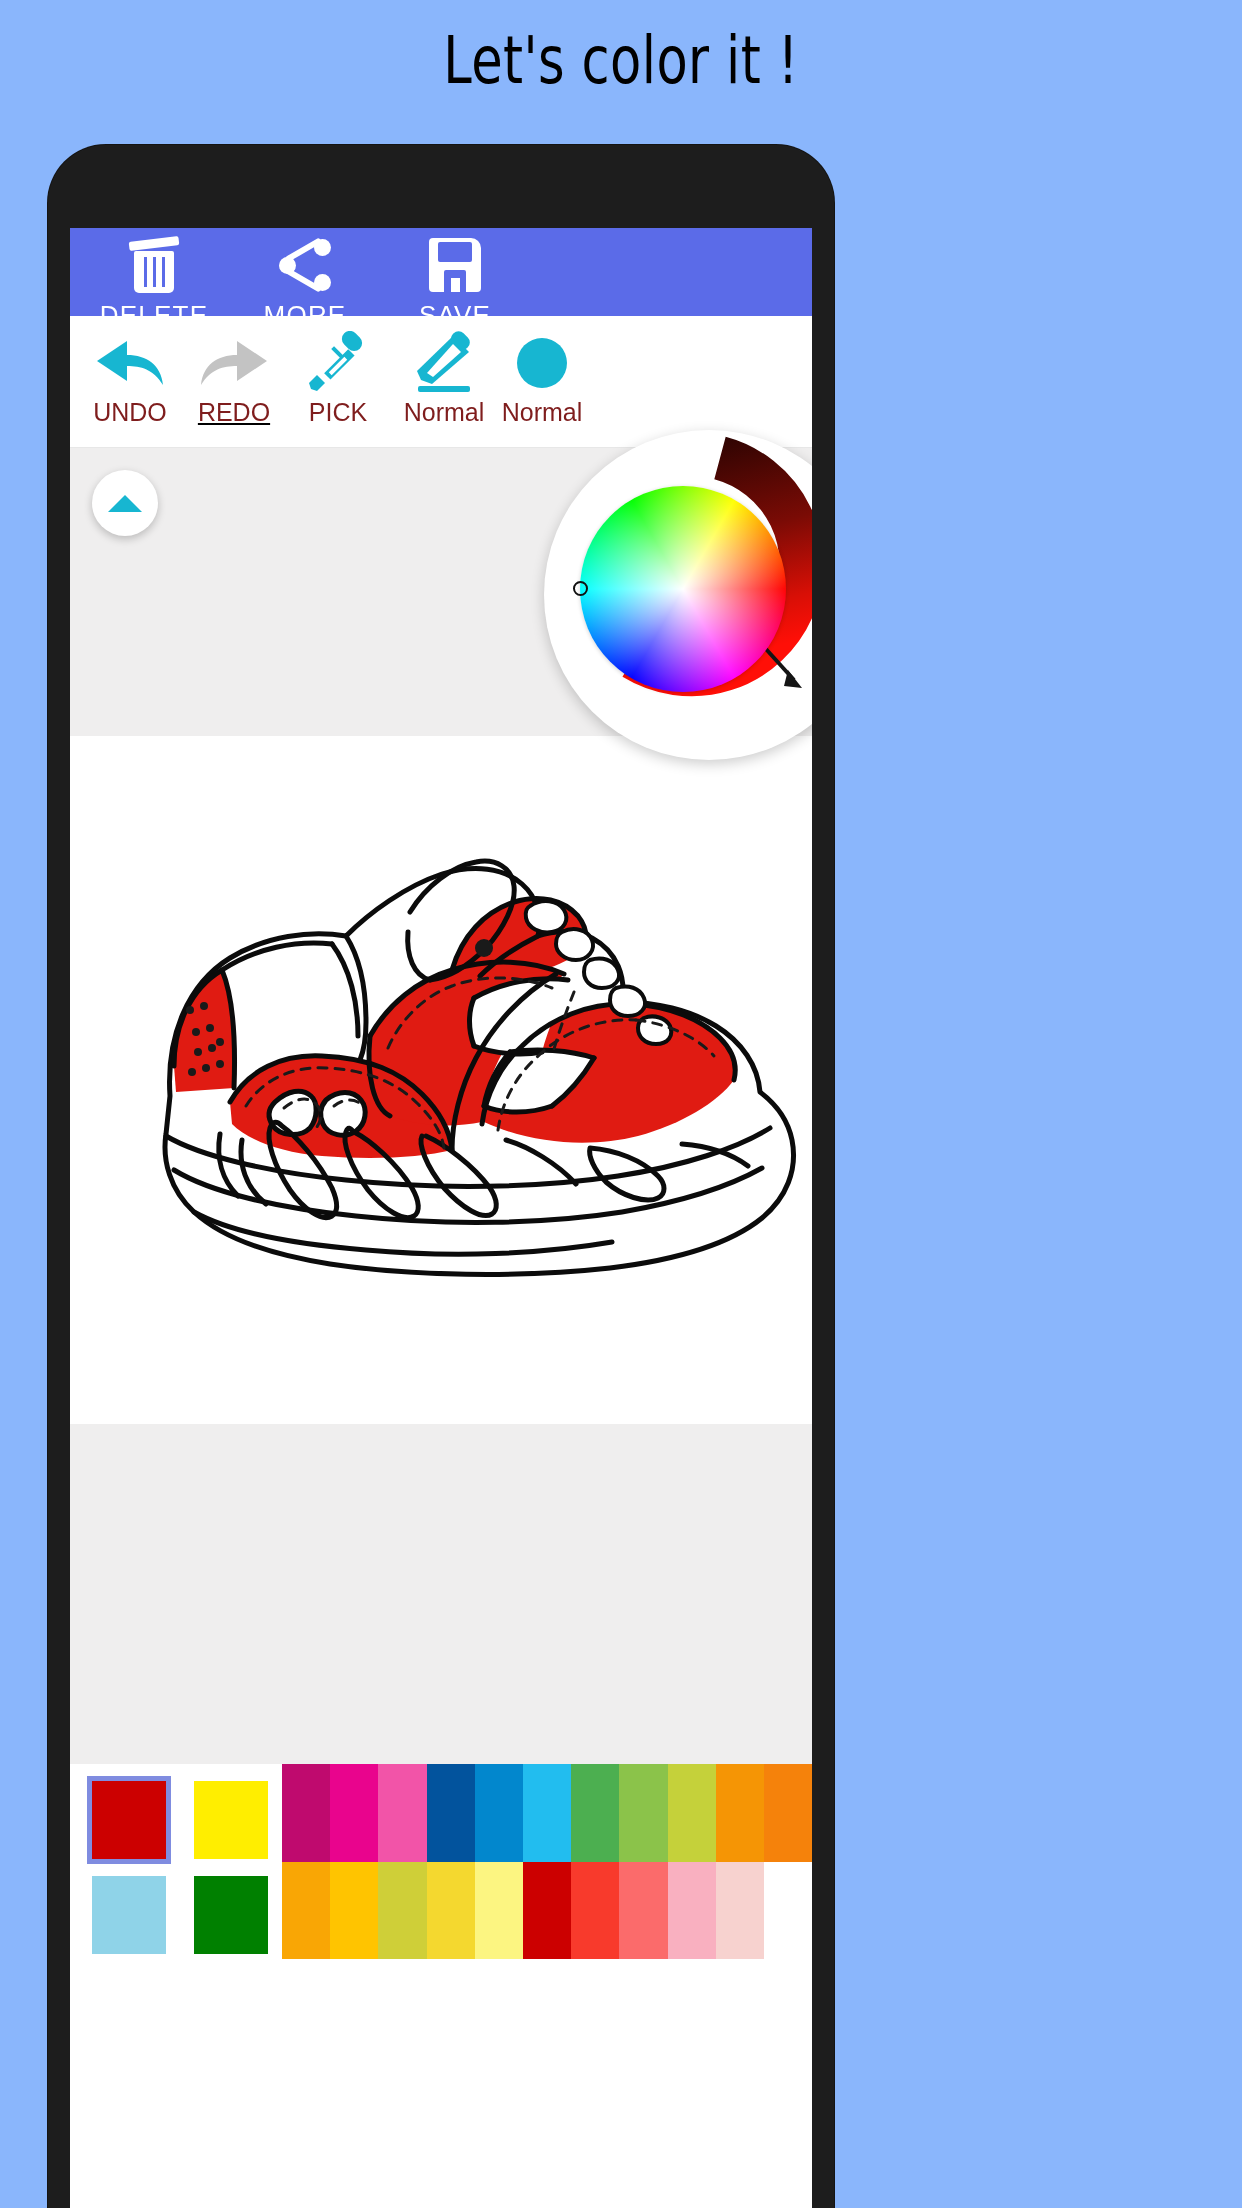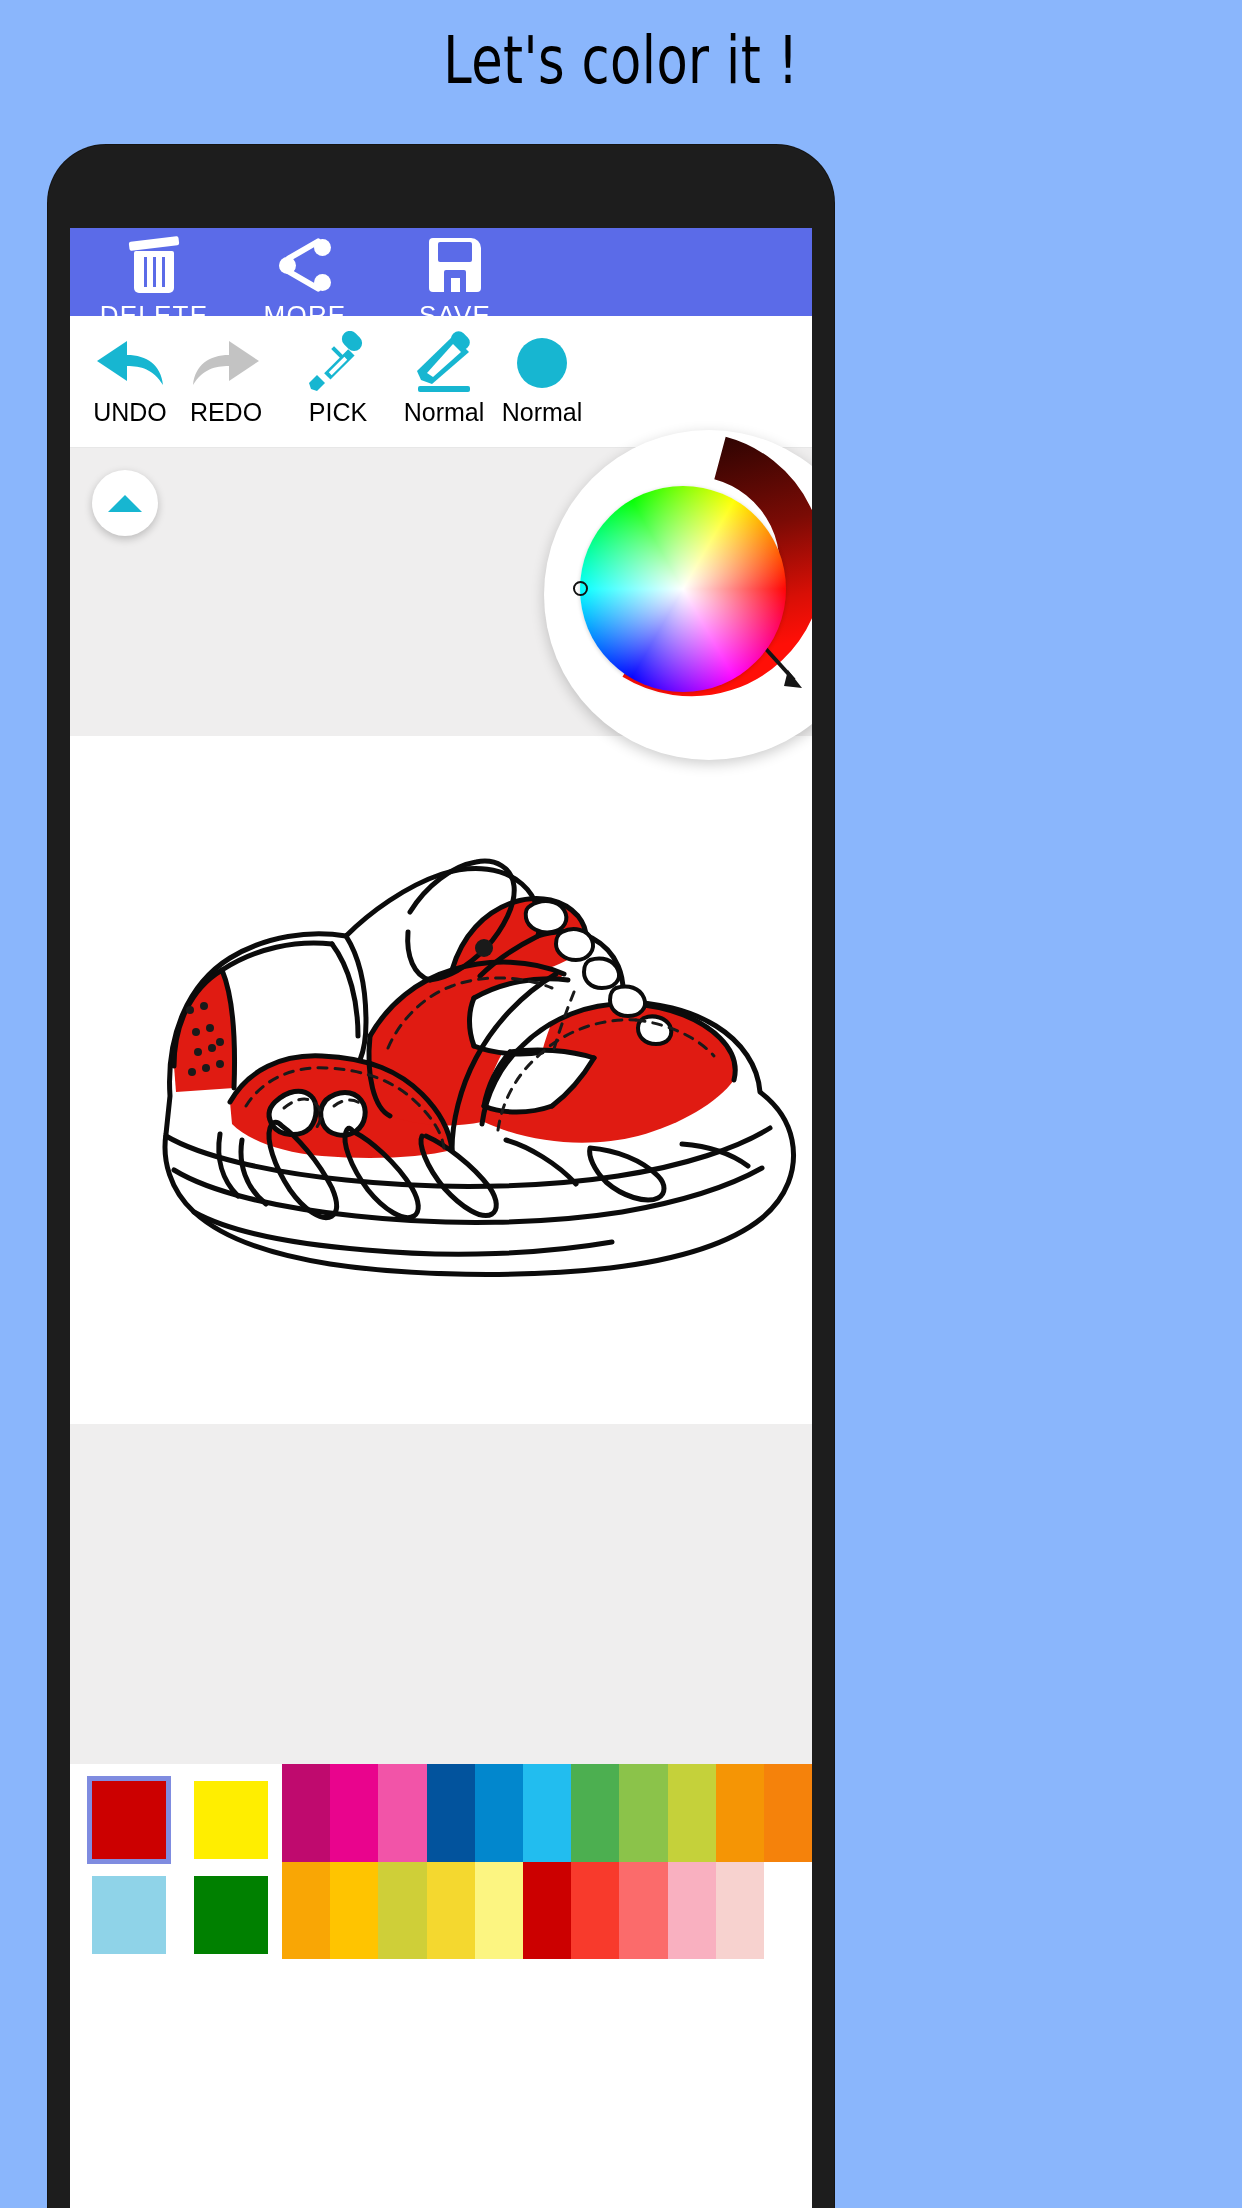--- a/index.html
+++ b/index.html
@@ -95,21 +95,21 @@
   #toolbar{
     position:relative; height:132px; background:#fff;
     border-bottom:1px solid #e7e7e7;
   }
   .tbtn{
     position:absolute; top:10px;
     display:flex; flex-direction:column; align-items:center; width:108px;
     cursor:pointer;
   }
   .tbtn .ico{ height:74px; display:flex; align-items:center; justify-content:center; }
-  .tbtn .lbl{ font-size:25px; color:#000000; margin-top:-2px; }
+  .tbtn .lbl{ font-size:25px; color:#7f1d1d; margin-top:-2px; }
 
   
   .i-arrow{ position:relative; width:74px; height:56px; }
   .i-arrow svg{ width:74px; height:56px; display:block; }
 
   
   .i-drop svg{ width:60px; height:64px; display:block; }
   
   .i-pen svg{ width:64px; height:64px; display:block; }
   
@@ -229,21 +229,21 @@
 
       <div class="tbtn" style="left:6px;">
         <span class="ico i-arrow">
           <svg viewBox="0 0 74 56">
             <path d="M34 6 L34 20 C54 20 68 30 70 50 C60 34 48 31 34 31 L34 46 L4 26 Z" fill="#17b6d1"></path>
           </svg>
         </span>
         <span class="lbl">UNDO</span>
       </div>
 
-      <div class="tbtn" style="left:102px;">
+      <div class="tbtn" style="left:110px;text-decoration:underline;">
         <span class="ico i-arrow">
           <svg viewBox="0 0 74 56">
             <path d="M40 6 L40 20 C20 20 6 30 4 50 C14 34 26 31 40 31 L40 46 L70 26 Z" fill="#c3c3c3"></path>
           </svg>
         </span>
         <span class="lbl">REDO</span>
       </div>
 
       <div class="tbtn" style="left:214px;">
         <span class="ico i-drop">

